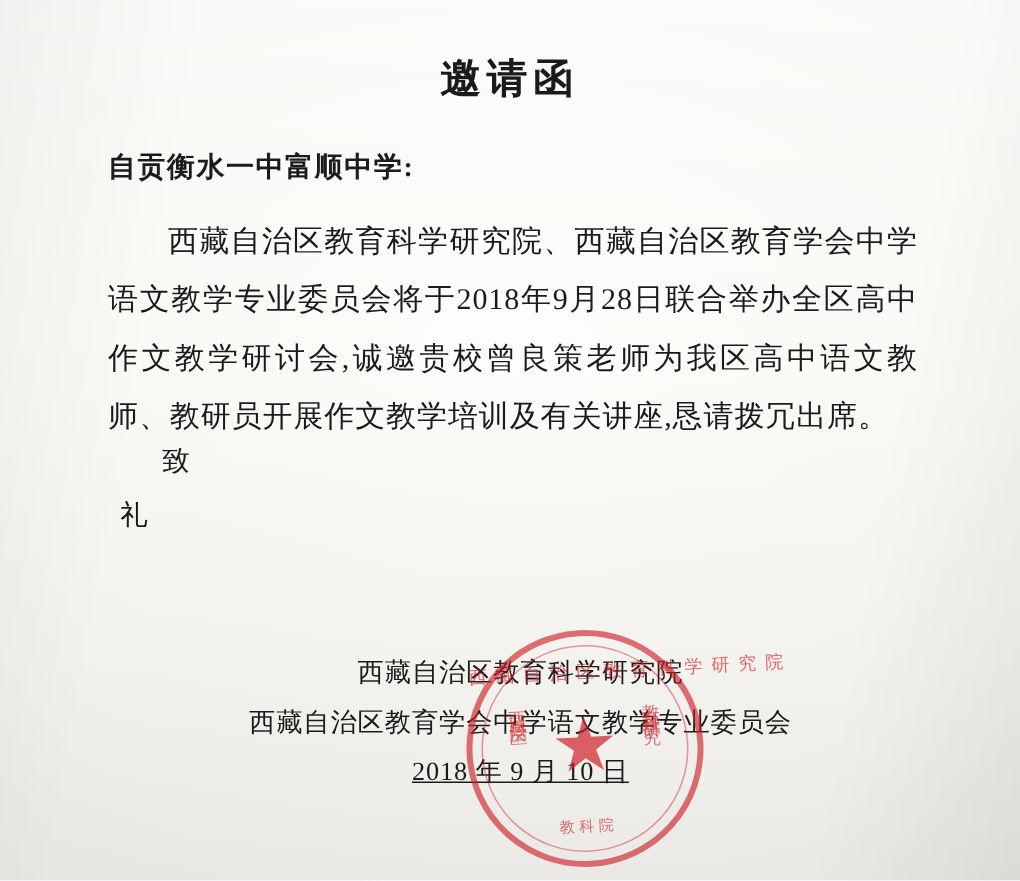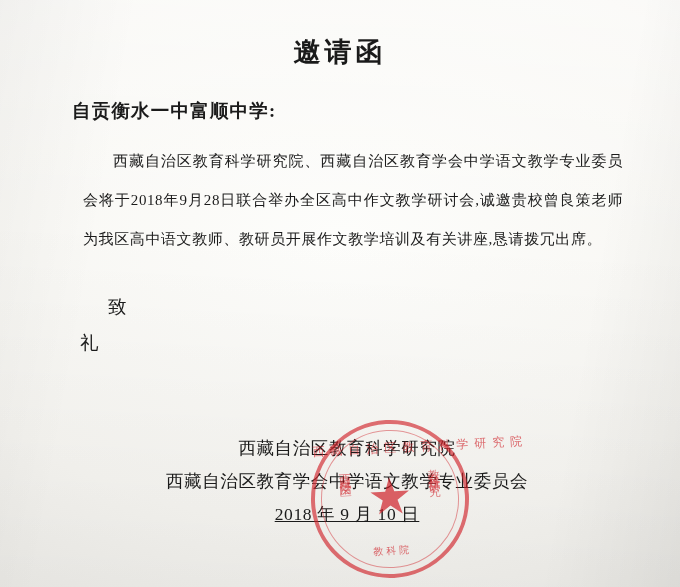--- a/index.html
+++ b/index.html
@@ -54,23 +54,23 @@
     left: 72px;
     font-size: 18.5px;
     letter-spacing: 1.2px;
     color: #1b1b1b;
     font-weight: bold;
   }
 
   .body-text {
     position: absolute;
     top: 142px;
-    left: 83px;
+    left: 72px;
     width: 540px;
-    font-size: 15px;
+    font-size: 20px;
     line-height: 39px;
     letter-spacing: 0.6px;
     text-align: justify;
     text-justify: inter-ideograph;
     text-indent: 2em;
     color: #1b1b1b;
   }
 
   .closing-1 {
     position: absolute;

